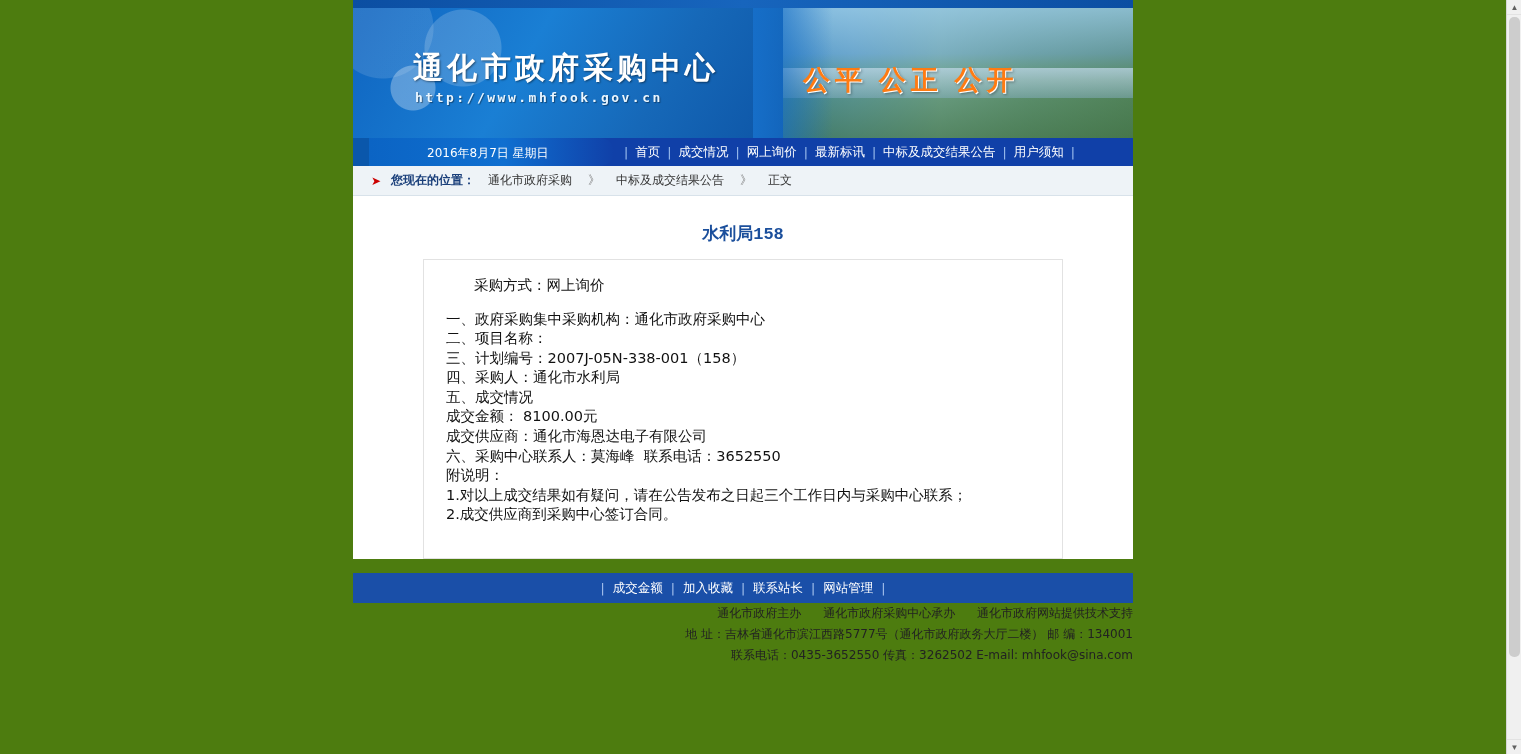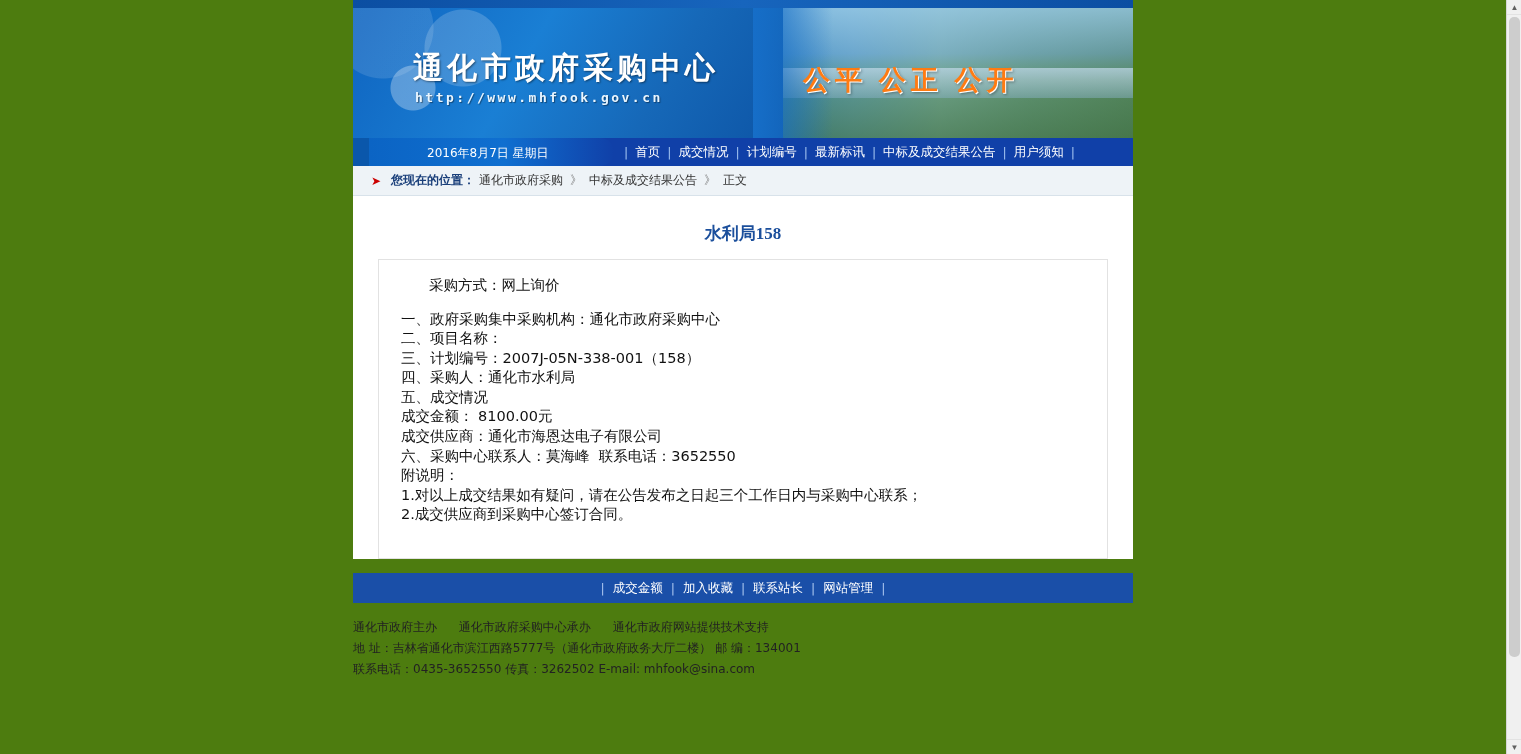--- a/index.html
+++ b/index.html
@@ -124,45 +124,45 @@
     border-bottom: 1px solid #d8e2ea;
     display: flex; align-items: center;
     font-size: 12px; color: #333;
     font-family: "DejaVu Sans", sans-serif;
   }
   .crumb-arrow {
     color: #cc0000; font-size: 12px; margin-left: 18px; margin-right: 10px;
     font-weight: bold;
   }
   .crumb-label { font-weight: bold; color: #1a3f7a; }
-  .crumb-item { margin: 0 4px; text-align: center; }
+  .crumb-item { margin: 0 13px; text-align: center; }
   .crumb-sep { color: #777; margin: 0 3px; }
 
   
   .article-area { width: 780px; background: #fff; padding-top: 8px; }
   .article-title {
     text-align: center;
     font-size: 17px; font-weight: bold;
     color: #1b4f9c;
     padding: 18px 0 14px 0;
-    font-family: Liberation Serif, serif;
+    font-family: Liberation Mono, monospace;
   }
   .meta-bar {
     width: 730px; margin: 0 auto;
     background: #f4f4f4;
     border: 1px solid #e2e2e2;
     border-bottom: none;
     text-align: center;
     font-size: 12px; color: #333;
     padding: 7px 0;
     font-family: "DejaVu Sans", sans-serif;
   }
   .meta-bar span { margin: 0 4px; }
   .content-box {
-    width: 730px; margin: 0 auto;
+    width: 640px; margin: 0 auto;
     min-height: 300px;
     border: 1px solid #e2e2e2;
     background: #fff;
     padding: 16px 22px 20px 22px;
   }
   .content-line {
     font-size: 14.5px;
     color: #111;
     line-height: 1.35;
     white-space: pre-wrap;
@@ -174,22 +174,21 @@
   .footer-nav {
     width: 780px; height: 30px; margin-top: 14px;
     background: #1a4fa8;
     display: flex; align-items: center; justify-content: center;
     font-size: 12.5px; color: #fff;
     font-family: "DejaVu Sans", sans-serif;
   }
   .footer-nav a { color: #fff; text-decoration: none; }
   .footer-sep { padding: 0 8px; color: #a9c5ef; }
   .footer-info {
-    width: 780px; text-align: left;
-    padding-top: 14px;
+    width: 780px; text-align: right;
     font-size: 12px; color: #222; line-height: 1.75;
     font-family: "DejaVu Sans", sans-serif;
   }
   .footer-info .sp { display: inline-block; width: 18px; }
   .footer-icp { font-size: 11.5px; color: #222; }
 
   
   .scrollbar {
     position: absolute; right: 0; top: 0;
     width: 15px; height: 754px;
@@ -228,21 +227,21 @@
       <div class="navbar">
         <div class="nav-date-wrap">
           <div class="nav-date">2016年8月7日 星期日</div>
         </div>
         <div class="nav-links">
           <span class="nav-sep">|</span>
           <a class="nav-link" href="#">首页</a>
           <span class="nav-sep">|</span>
           <a class="nav-link" href="#">成交情况</a>
           <span class="nav-sep">|</span>
-          <a class="nav-link" href="#">计划编号</a>
+          <a class="nav-link" href="#">网上询价</a>
           <span class="nav-sep">|</span>
           <a class="nav-link" href="#">最新标讯</a>
           <span class="nav-sep">|</span>
           <a class="nav-link" href="#">中标及成交结果公告</a>
           <span class="nav-sep">|</span>
           <a class="nav-link" href="#">用户须知</a>
           <span class="nav-sep">|</span>
         </div>
       </div>
     </div>

